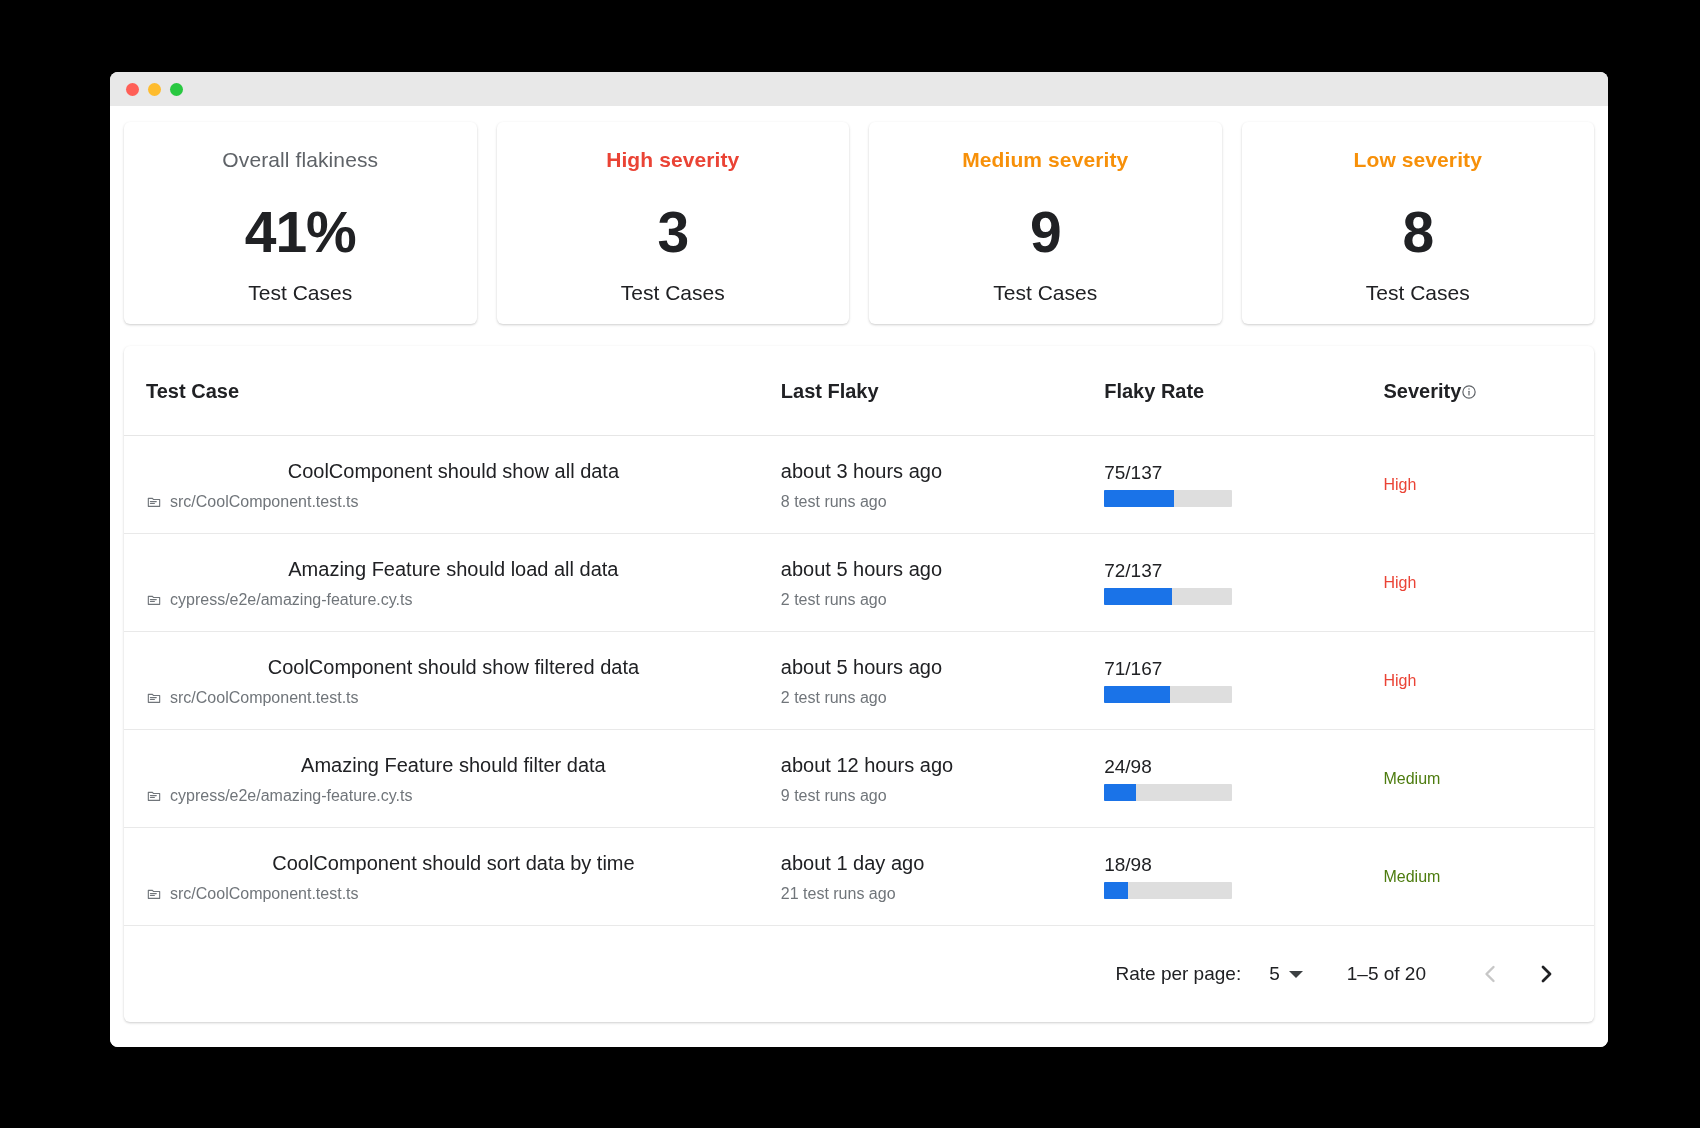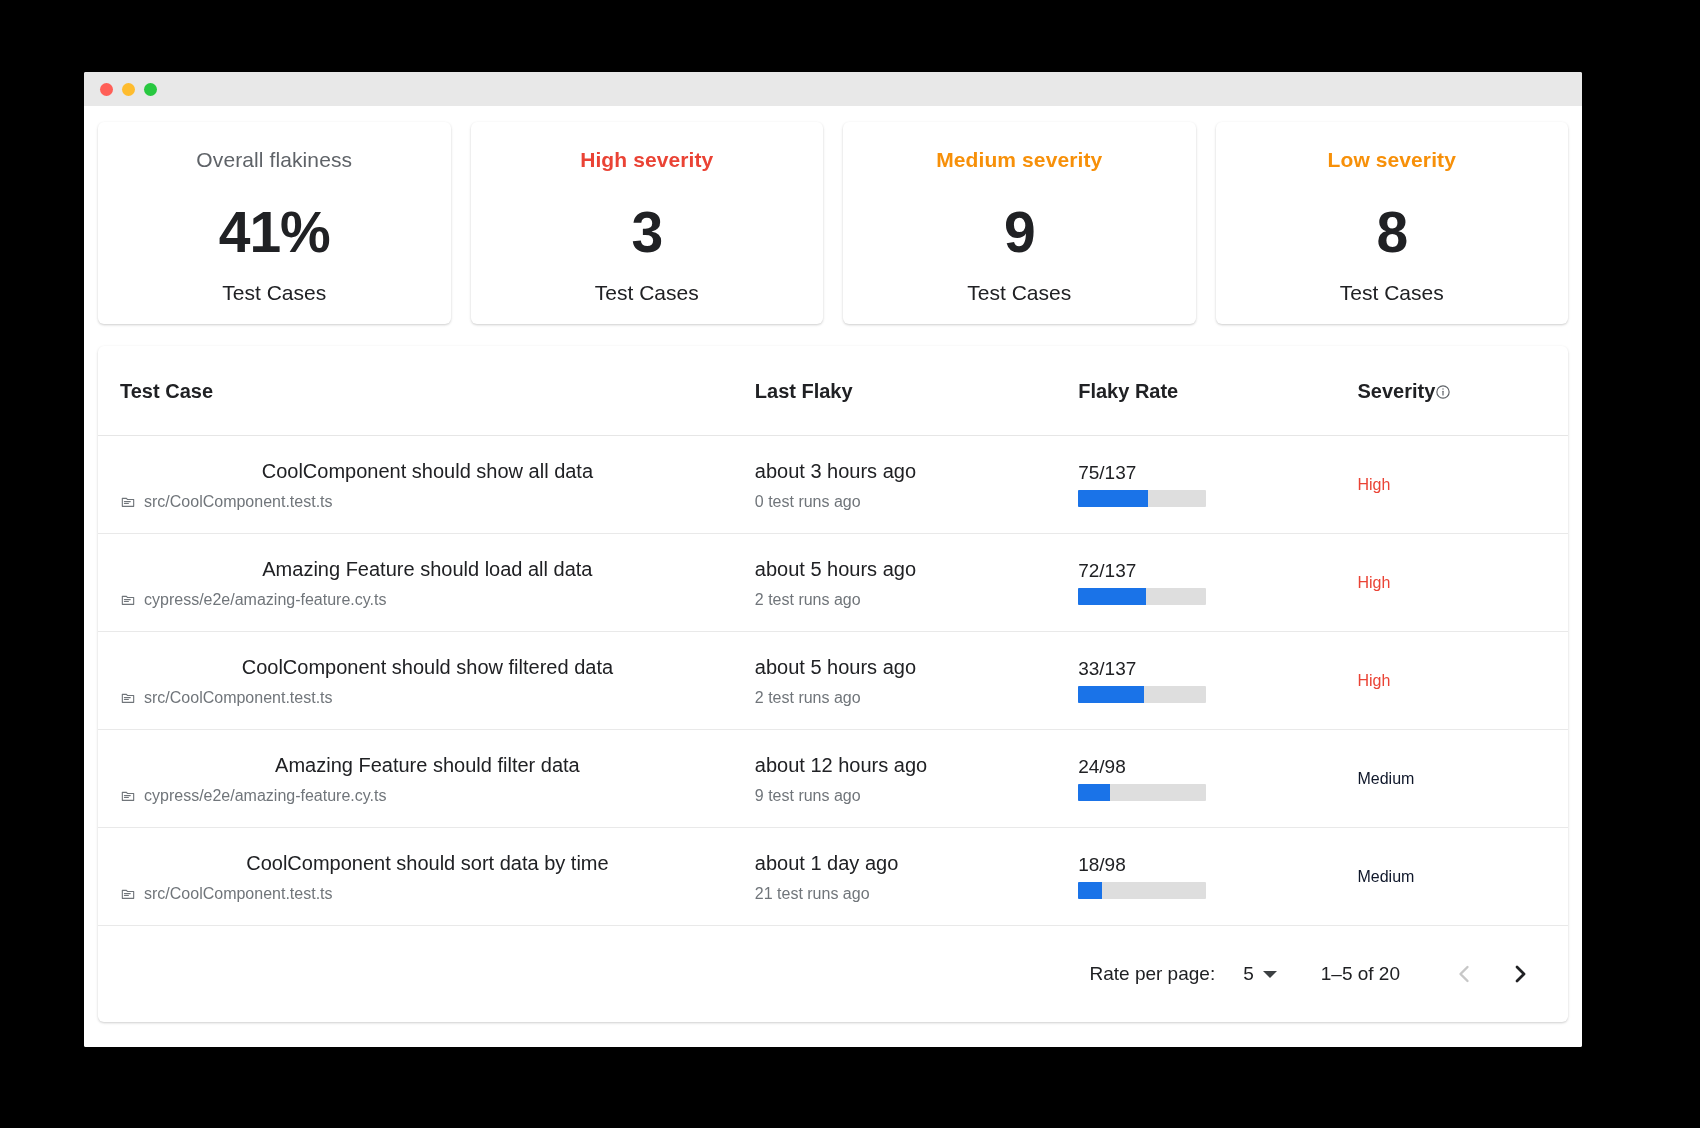--- a/index.html
+++ b/index.html
@@ -15,26 +15,26 @@
   .screen {
     position: relative;
     width: 1700px;
     height: 1128px;
     background: #000000;
   }
 
   
   .window {
     position: absolute;
-    left: 84px;
+    left: 110px;
     top: 72px;
     width: 1498px;
     height: 975px;
     background: #ffffff;
-    border-radius: 2px;
+    border-radius: 8px;
     overflow: hidden;
     box-shadow: 0 14px 40px rgba(0,0,0,0.35);
   }
 
   .titlebar {
     height: 34px;
     background: #e8e8e8;
     display: flex;
     align-items: center;
     padding-left: 16px;
@@ -184,21 +184,21 @@
   .bar-fill {
     height: 100%;
     background: #1a73e8;
   }
 
   .sev-cell {
     font-size: 16px;
     font-weight: 400;
   }
   .sev-cell.High   { color: #ea4335; }
-  .sev-cell.Medium { color: #0f172a; }
+  .sev-cell.Medium { color: #4d7c0f; }
 
   
   .tfoot {
     display: flex;
     align-items: center;
     justify-content: flex-end;
     gap: 0;
     padding: 26px 26px 26px 0;
     font-size: 19px;
     color: #202124;
@@ -303,21 +303,21 @@
                     <span class="file-icon"><svg viewBox="0 0 24 24" width="16" height="16" fill="none" stroke="currentColor" stroke-width="1.7">
                         <path d="M3.5 6.5h6.2l1.6 1.8h9.2v10.2H3.5z" stroke-linejoin="round"></path>
                         <line x1="6.6" y1="11.4" x2="15.4" y2="11.4" stroke-linecap="round"></line>
                         <line x1="6.6" y1="14.3" x2="12.6" y2="14.3" stroke-linecap="round"></line>
                       </svg></span>
                     <span>src/CoolComponent.test.ts</span>
                   </div>
                 </td>
                 <td>
                   <div class="lf-main">about 3 hours ago</div>
-                  <div class="lf-sub">0 test runs ago</div>
+                  <div class="lf-sub">8 test runs ago</div>
                 </td>
                 <td>
                   <div class="rate-wrap">
                     <div class="rate-text">75/137</div>
                     <div class="bar-track">
                       <div class="bar-fill" style="width:54.7%"></div>
                     </div>
                   </div>
                 </td>
                 <td><span class="sev-cell High">High</span></td>
@@ -359,21 +359,21 @@
                       </svg></span>
                     <span>src/CoolComponent.test.ts</span>
                   </div>
                 </td>
                 <td>
                   <div class="lf-main">about 5 hours ago</div>
                   <div class="lf-sub">2 test runs ago</div>
                 </td>
                 <td>
                   <div class="rate-wrap">
-                    <div class="rate-text">33/137</div>
+                    <div class="rate-text">71/167</div>
                     <div class="bar-track">
                       <div class="bar-fill" style="width:51.8%"></div>
                     </div>
                   </div>
                 </td>
                 <td><span class="sev-cell High">High</span></td>
               </tr>
               <tr>
                 <td>
                   <div class="tc-name">Amazing Feature should filter data</div>

